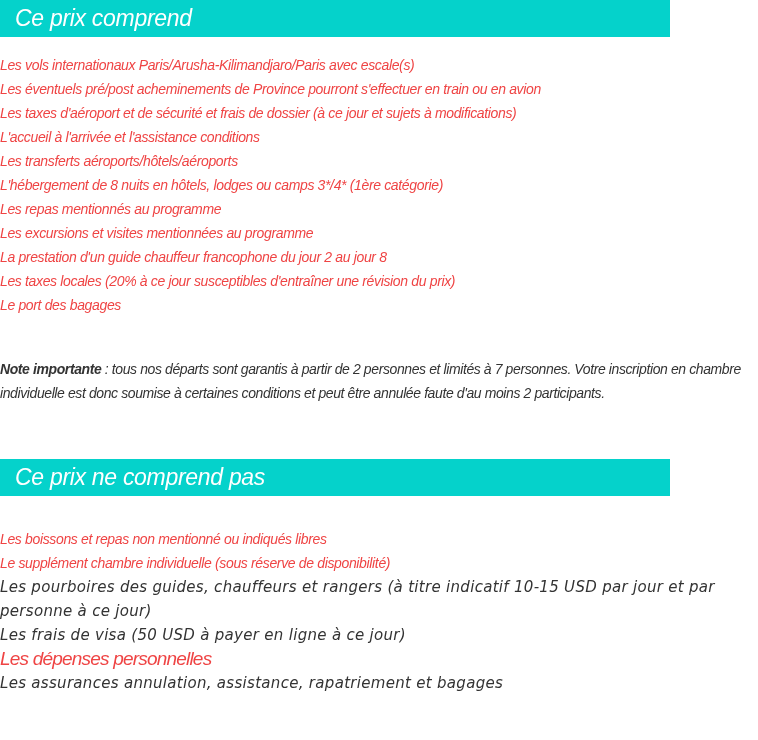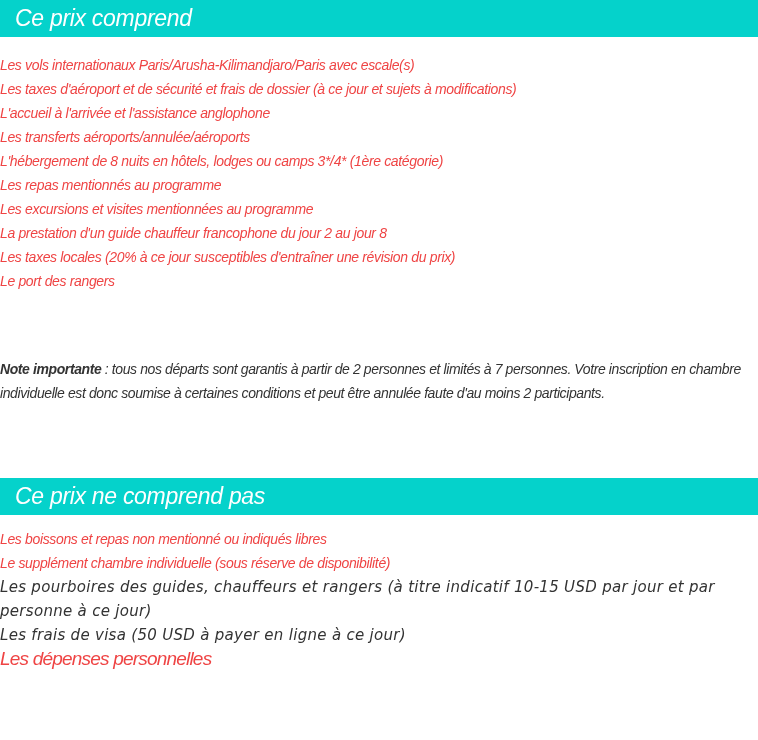--- a/index.html
+++ b/index.html
@@ -1,18 +1,18 @@
 <!DOCTYPE html>
 <html><head>
 <meta charset="utf-8">
 <style>
   html, body { margin: 0; padding: 0; background: #ffffff; }
   body { width: 758px; height: 740px; overflow: hidden; position: relative; }
   .section-header {
-    position: absolute; left: 0; width: 758px; height: 37px;
+    position: absolute; left: 0; width: 670px; height: 37px;
     background: #05d2cb;
   }
   .section-header h2 {
     margin: 0; padding-left: 15px; line-height: 37px;
     font-family: "Liberation Sans", sans-serif; font-style: italic; font-weight: normal;
     font-size: 23px; color: #ffffff; letter-spacing: -0.3px;
   }
   .list { position: absolute; left: 0; margin: 0; padding: 0; list-style: none; }
   .list li {
     font-family: "Liberation Sans", sans-serif; font-style: italic;
@@ -33,36 +33,38 @@
 </style>
 </head>
 <body>
 
 <div class="section-header" style="top:0;">
   <h2>Ce prix comprend</h2>
 </div>
 
 <ul class="list" style="top:53px;">
   <li>Les vols internationaux Paris/Arusha-Kilimandjaro/Paris avec escale(s)</li>
+  <li>Les éventuels pré/post acheminements de Province pourront s'effectuer en train ou en avion</li>
   <li>Les taxes d'aéroport et de sécurité et frais de dossier (à ce jour et sujets à modifications)</li>
-  <li>L'accueil à l'arrivée et l'assistance anglophone</li>
-  <li>Les transferts aéroports/annulée/aéroports</li>
+  <li>L'accueil à l'arrivée et l'assistance conditions</li>
+  <li>Les transferts aéroports/hôtels/aéroports</li>
   <li>L'hébergement de 8 nuits en hôtels, lodges ou camps 3*/4* (1ère catégorie)</li>
   <li>Les repas mentionnés au programme</li>
   <li>Les excursions et visites mentionnées au programme</li>
   <li>La prestation d'un guide chauffeur francophone du jour 2 au jour 8</li>
   <li>Les taxes locales (20% à ce jour susceptibles d'entraîner une révision du prix)</li>
-  <li>Le port des rangers</li>
+  <li>Le port des bagages</li>
 </ul>
 
 <p class="note"><b>Note importante</b><span> : tous nos départs sont garantis à partir de 2 personnes et limités à 7 personnes. Votre inscription en chambre individuelle est donc soumise à certaines conditions et peut être annulée faute d'au moins 2 participants.</span></p>
 
-<div class="section-header" style="top:478px;">
+<div class="section-header" style="top:459px;">
   <h2>Ce prix ne comprend pas</h2>
 </div>
 
 <ul class="list" style="top:527px;">
   <li>Les boissons et repas non mentionné ou indiqués libres</li>
   <li>Le supplément chambre individuelle (sous réserve de disponibilité)</li>
   <li class="dv wrap">Les pourboires des guides, chauffeurs et rangers (à titre indicatif 10-15 USD par jour et par personne à ce jour)</li>
   <li class="dv">Les frais de visa (50 USD à payer en ligne à ce jour)</li>
   <li class="narrow">Les dépenses personnelles</li>
+  <li class="dv">Les assurances annulation, assistance, rapatriement et bagages</li>
 </ul>
 
 </body></html>

